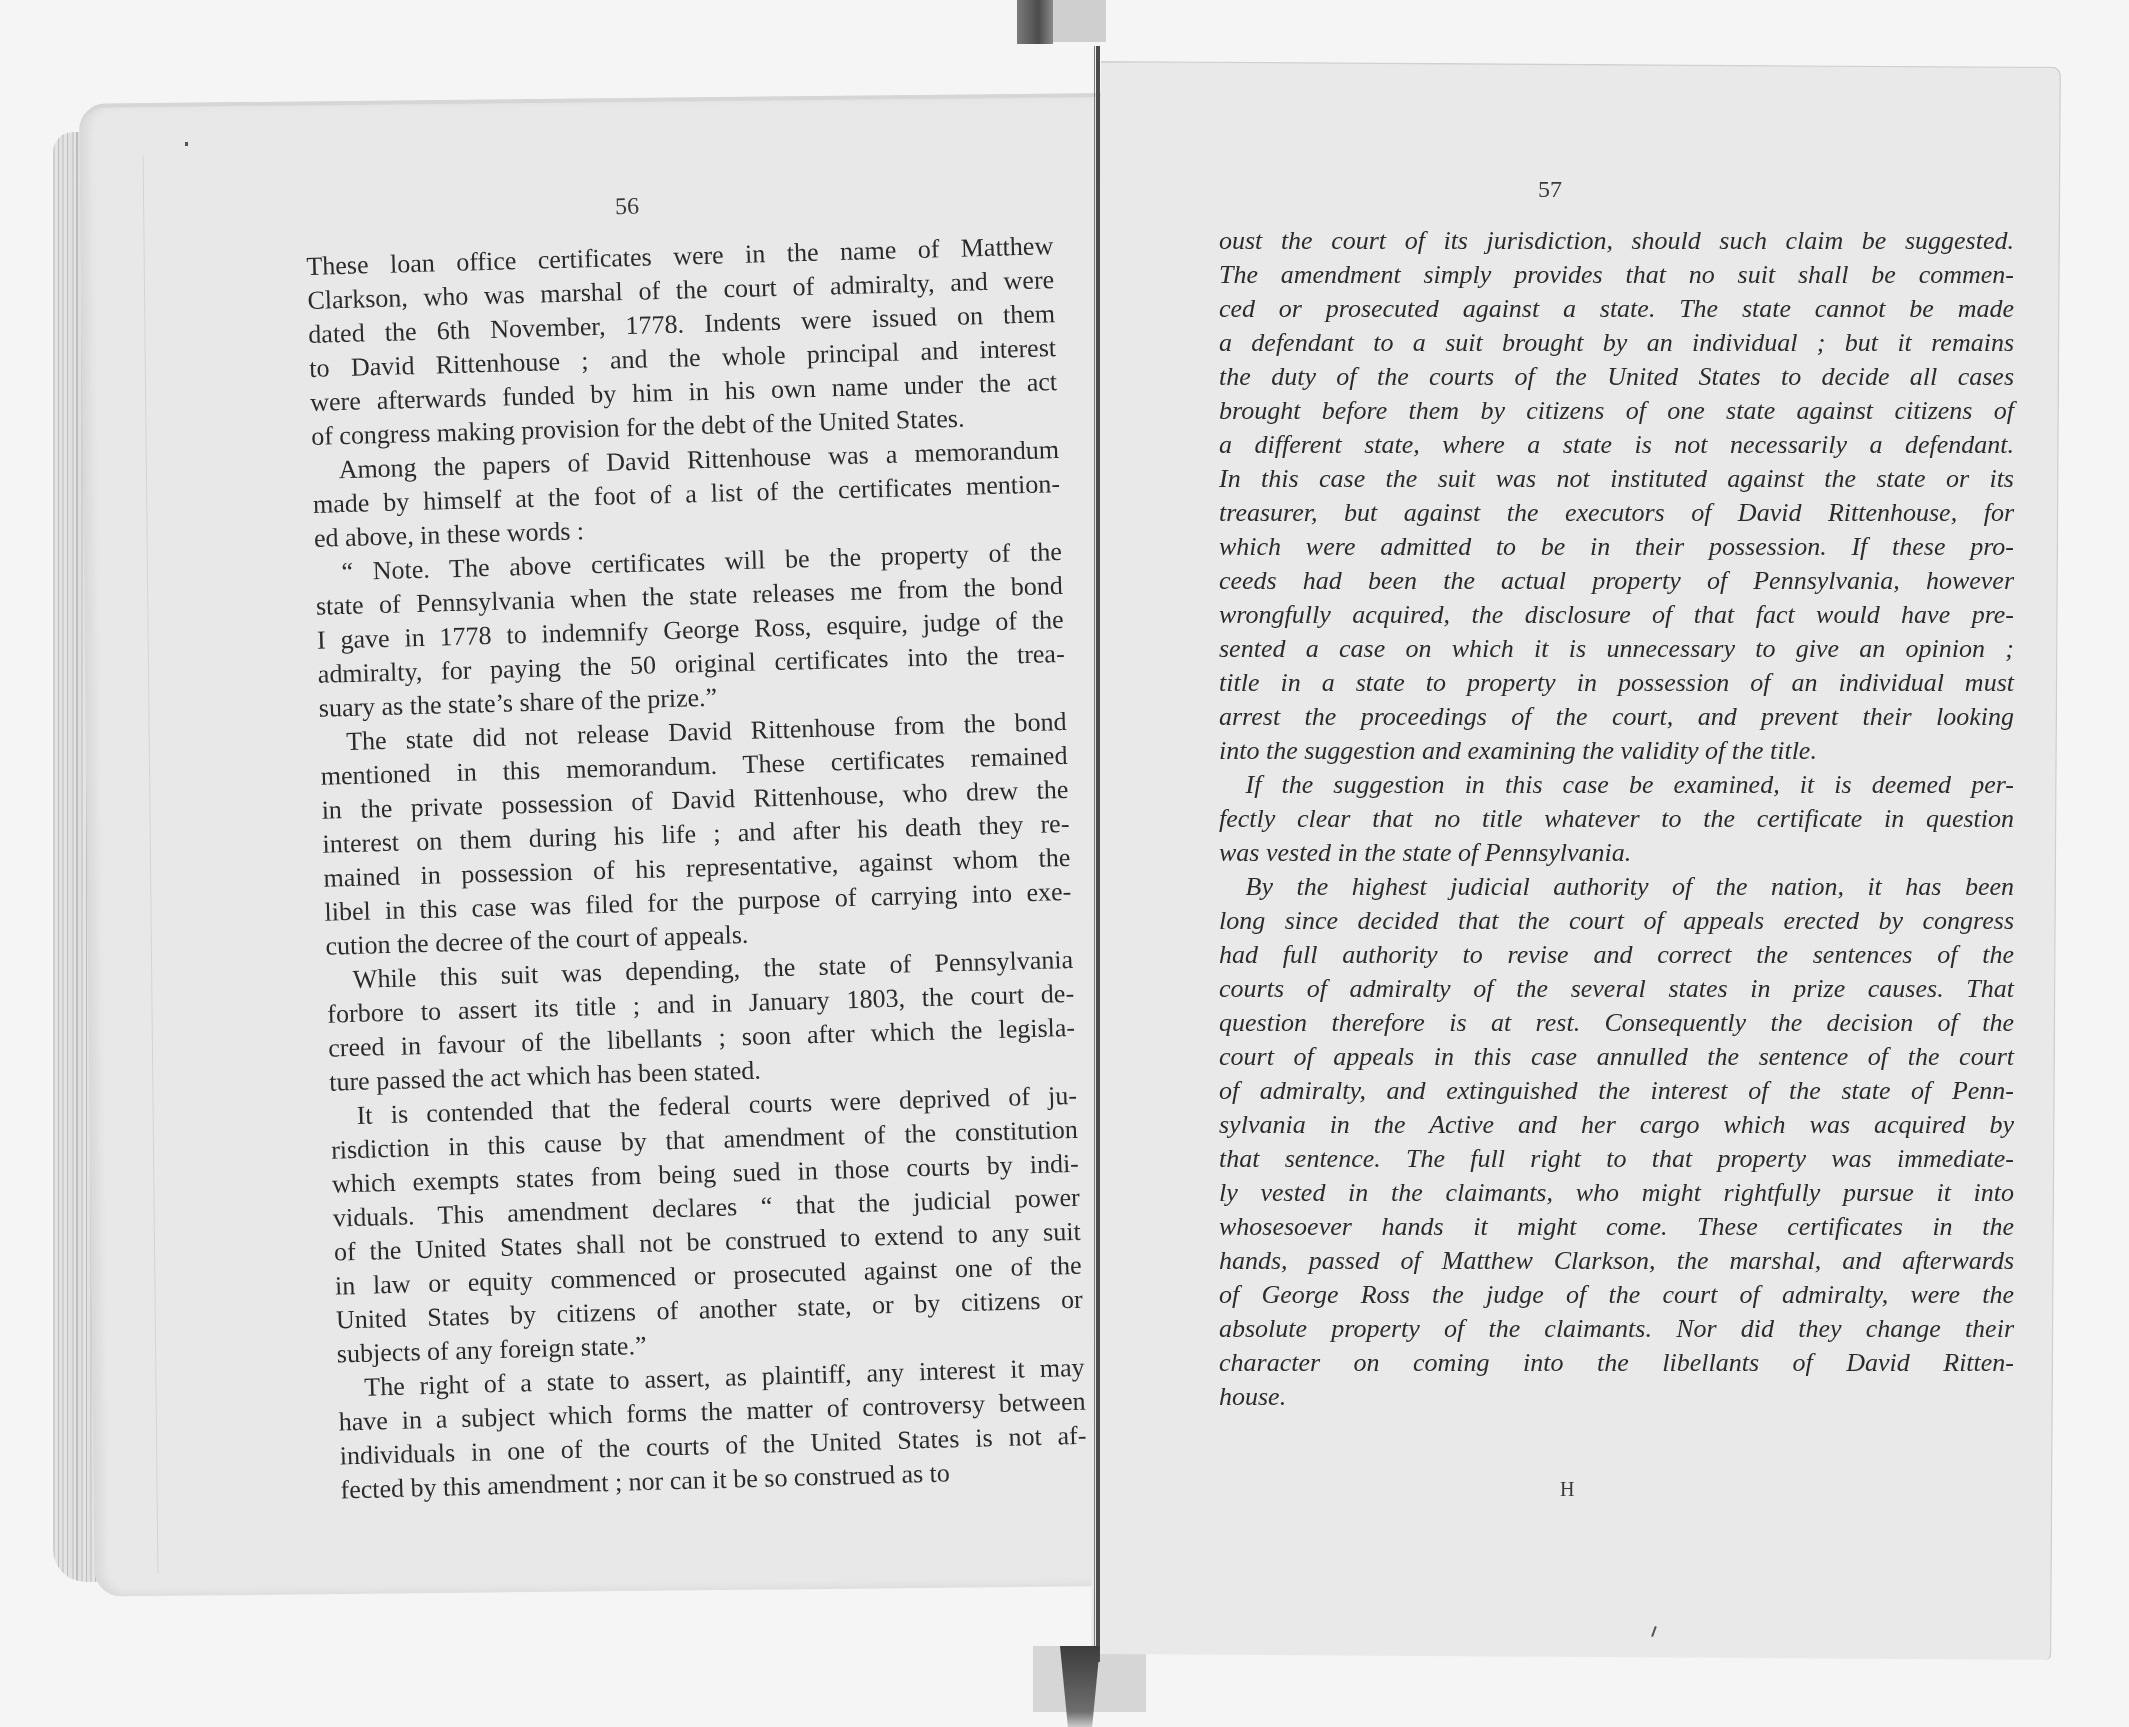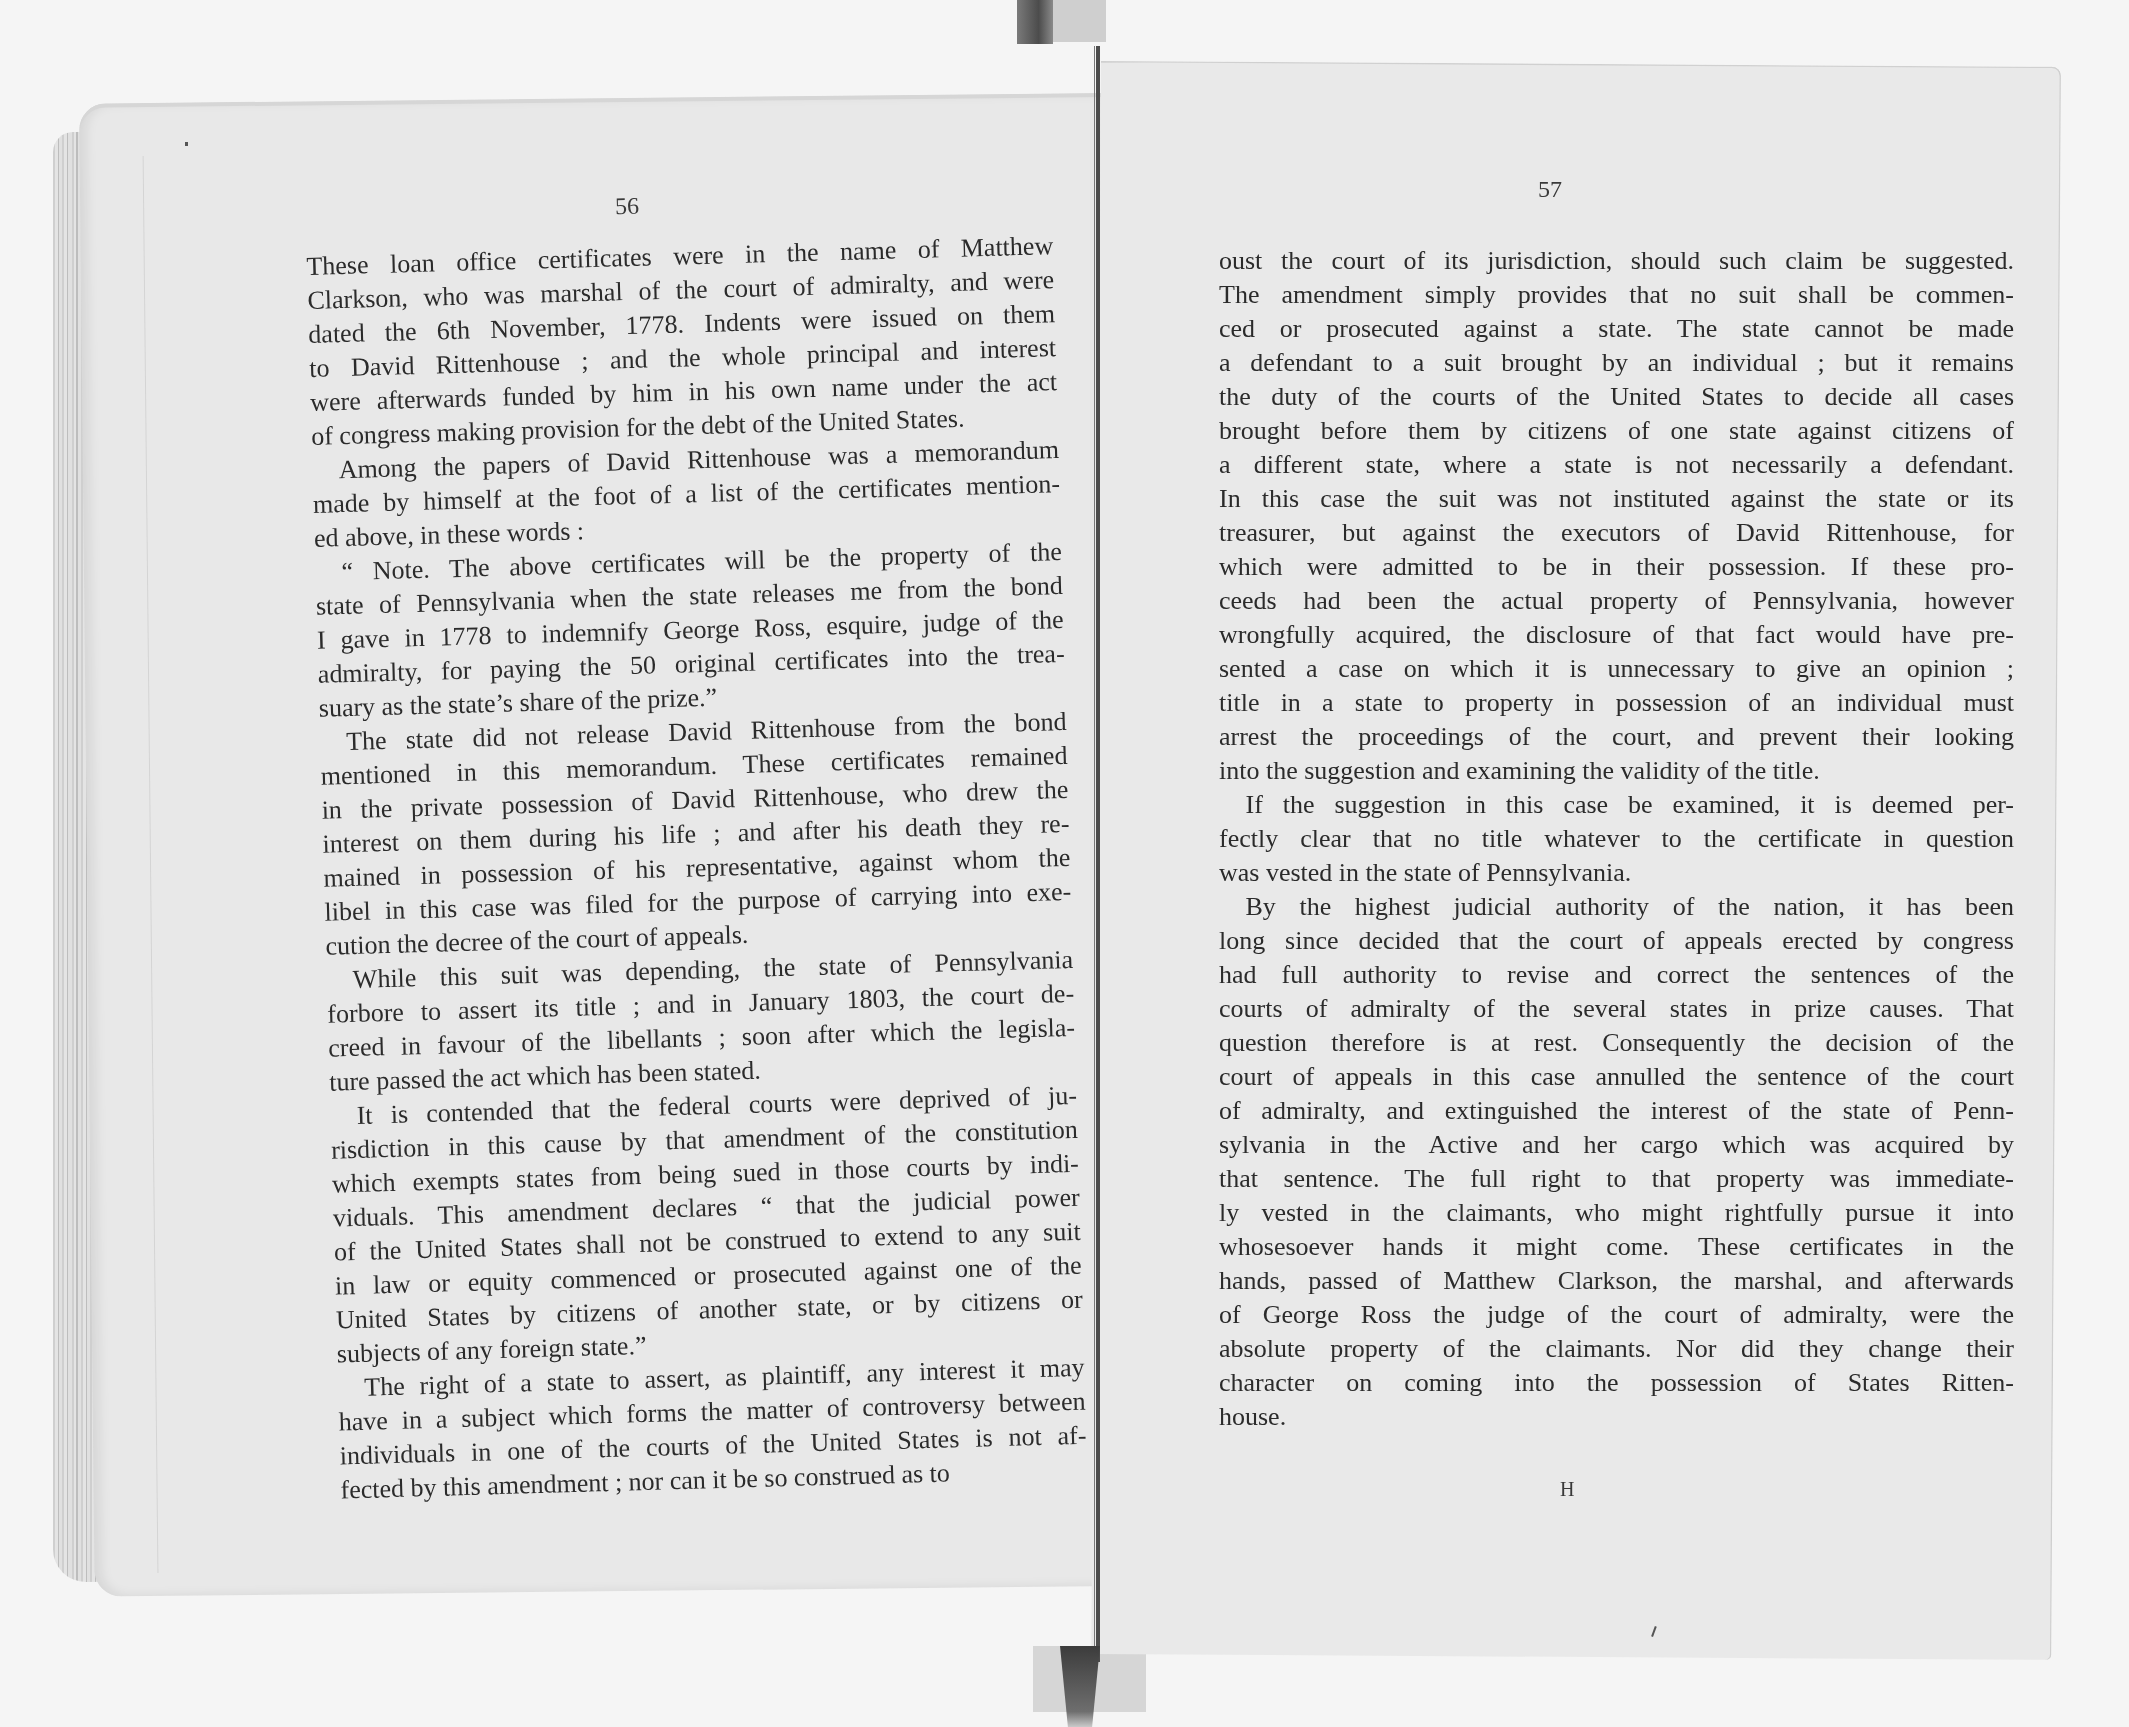--- a/index.html
+++ b/index.html
@@ -160,21 +160,21 @@
         <span class="ln last">subjects of any foreign state.”</span>
       </p>
       <p class="para">
         <span class="ln indent">The right of a state to assert, as plaintiff, any interest it may</span>
         <span class="ln">have in a subject which forms the matter of controversy between</span>
         <span class="ln">individuals in one of the courts of the United States is not af-</span>
         <span class="ln last">fected by this amendment ; nor can it be so construed as to</span>
       </p>
     </div>
 
-  <div class="right-text" id="right-text" style="top:244px; left:1219px; width:795px;">
+  <div class="right-text" id="right-text" style="top:224px; left:1219px; width:795px;font-style:italic;">
       <p class="para">
         <span class="ln">oust the court of its jurisdiction, should such claim be suggested.</span>
         <span class="ln">The amendment simply provides that no suit shall be commen-</span>
         <span class="ln">ced or prosecuted against a state.  The state cannot be made</span>
         <span class="ln">a defendant to a suit brought by an individual ; but it remains</span>
         <span class="ln">the duty of the courts of the United States to decide all cases</span>
         <span class="ln">brought before them by citizens of one state against citizens of</span>
         <span class="ln">a different state, where a state is not necessarily a defendant.</span>
         <span class="ln">In this case the suit was not instituted against the state or its</span>
         <span class="ln">treasurer, but against the executors of David Rittenhouse, for</span>
@@ -199,21 +199,21 @@
         <span class="ln">question therefore is at rest.  Consequently the decision of the</span>
         <span class="ln">court of appeals in this case annulled the sentence of the court</span>
         <span class="ln">of admiralty, and extinguished the interest of the state of Penn-</span>
         <span class="ln">sylvania in the Active and her cargo which was acquired by</span>
         <span class="ln">that sentence.  The full right to that property was immediate-</span>
         <span class="ln">ly vested in the claimants, who might rightfully pursue it into</span>
         <span class="ln">whosesoever hands it might come.  These certificates in the</span>
         <span class="ln">hands, passed of Matthew Clarkson, the marshal, and afterwards</span>
         <span class="ln">of George Ross the judge of the court of admiralty, were the</span>
         <span class="ln">absolute property of the claimants.  Nor did they change their</span>
-        <span class="ln">character on coming into the possession of States Ritten-</span>
+        <span class="ln">character on coming into the libellants of David Ritten-</span>
         <span class="ln last">house.</span>
       </p>
     </div>
 
   <div class="sig">H</div>
 
   <div class="speck" style="left:1653px; top:1626px; width:2px; height:10.6px; transform:rotate(20deg);"></div>
   <div class="speck" style="left:185px; top:142px; width:2.6px; height:4px;"></div>
 </div>
 

